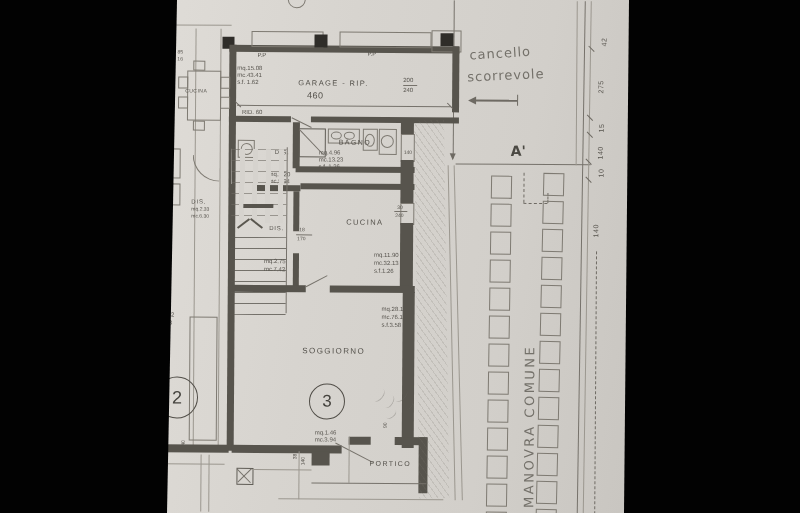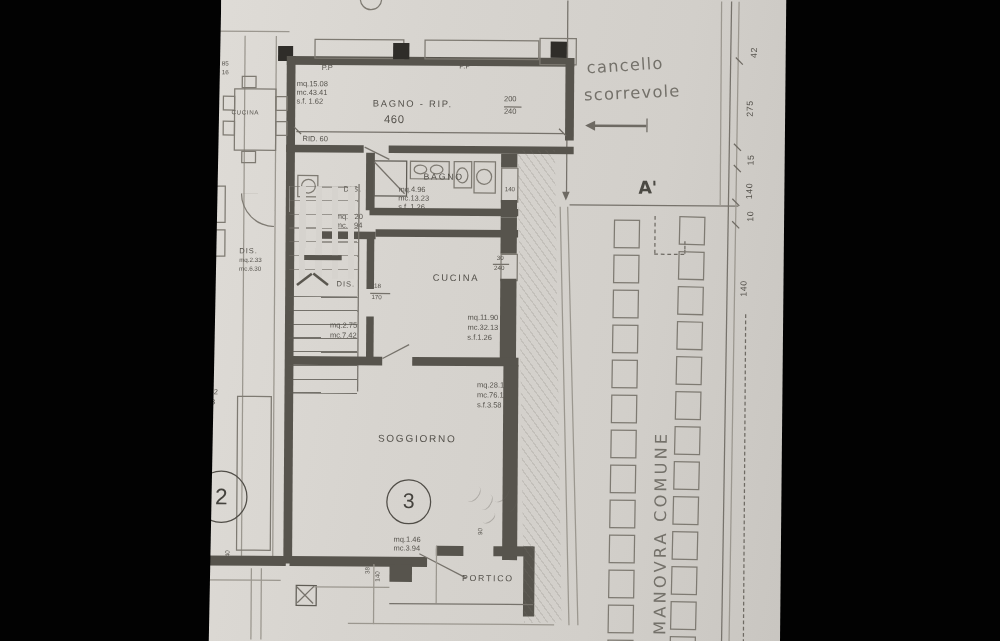--- a/index.html
+++ b/index.html
@@ -61,21 +61,21 @@
     <div class="box" style="left:250px;top:32px;width:70px;height:14px;"></div>
     <div class="box" style="left:338px;top:32px;width:90px;height:14px;"></div>
     <div class="pillar" style="left:221px;top:38px;width:12px;height:12px;"></div>
     <div class="pillar" style="left:313px;top:35px;width:13px;height:13px;"></div>
     <div class="pillar" style="left:439px;top:33px;width:13px;height:13px;"></div>
     <div class="box" style="left:430px;top:30px;width:28px;height:20px;"></div>
     <div class="wall" style="left:228px;top:46px;width:7px;height:406px;"></div>
     <div class="wall" style="left:451px;top:46px;width:7px;height:66px;"></div>
     <div class="t m6" style="left:256px;top:53px;">P.P</div>
     <div class="t m6" style="left:366px;top:51px;">P.P</div>
-    <div class="t lab" style="left:297px;top:80px;">BAGNO - RIP.</div>
+    <div class="t lab" style="left:297px;top:80px;">GARAGE - RIP.</div>
     <div class="t dim" style="left:306px;top:92px;font-size:9px;">460</div>
     <div class="hl" style="left:236px;top:106px;width:214px;"></div>
     <div class="tick" style="left:233px;top:105px;"></div>
     <div class="tick" style="left:445px;top:105px;"></div>
     <div class="t m6" style="left:236px;top:66px;">mq.15.08</div>
     <div class="t m6" style="left:236px;top:73px;">mc.43.41</div>
     <div class="t m6" style="left:236px;top:80px;">s.f. 1.62</div>
     <div class="t m6" style="left:402px;top:77px;">200</div>
     <div class="hl" style="left:402px;top:85px;width:14px;"></div>
     <div class="t m6" style="left:402px;top:87px;">240</div>

